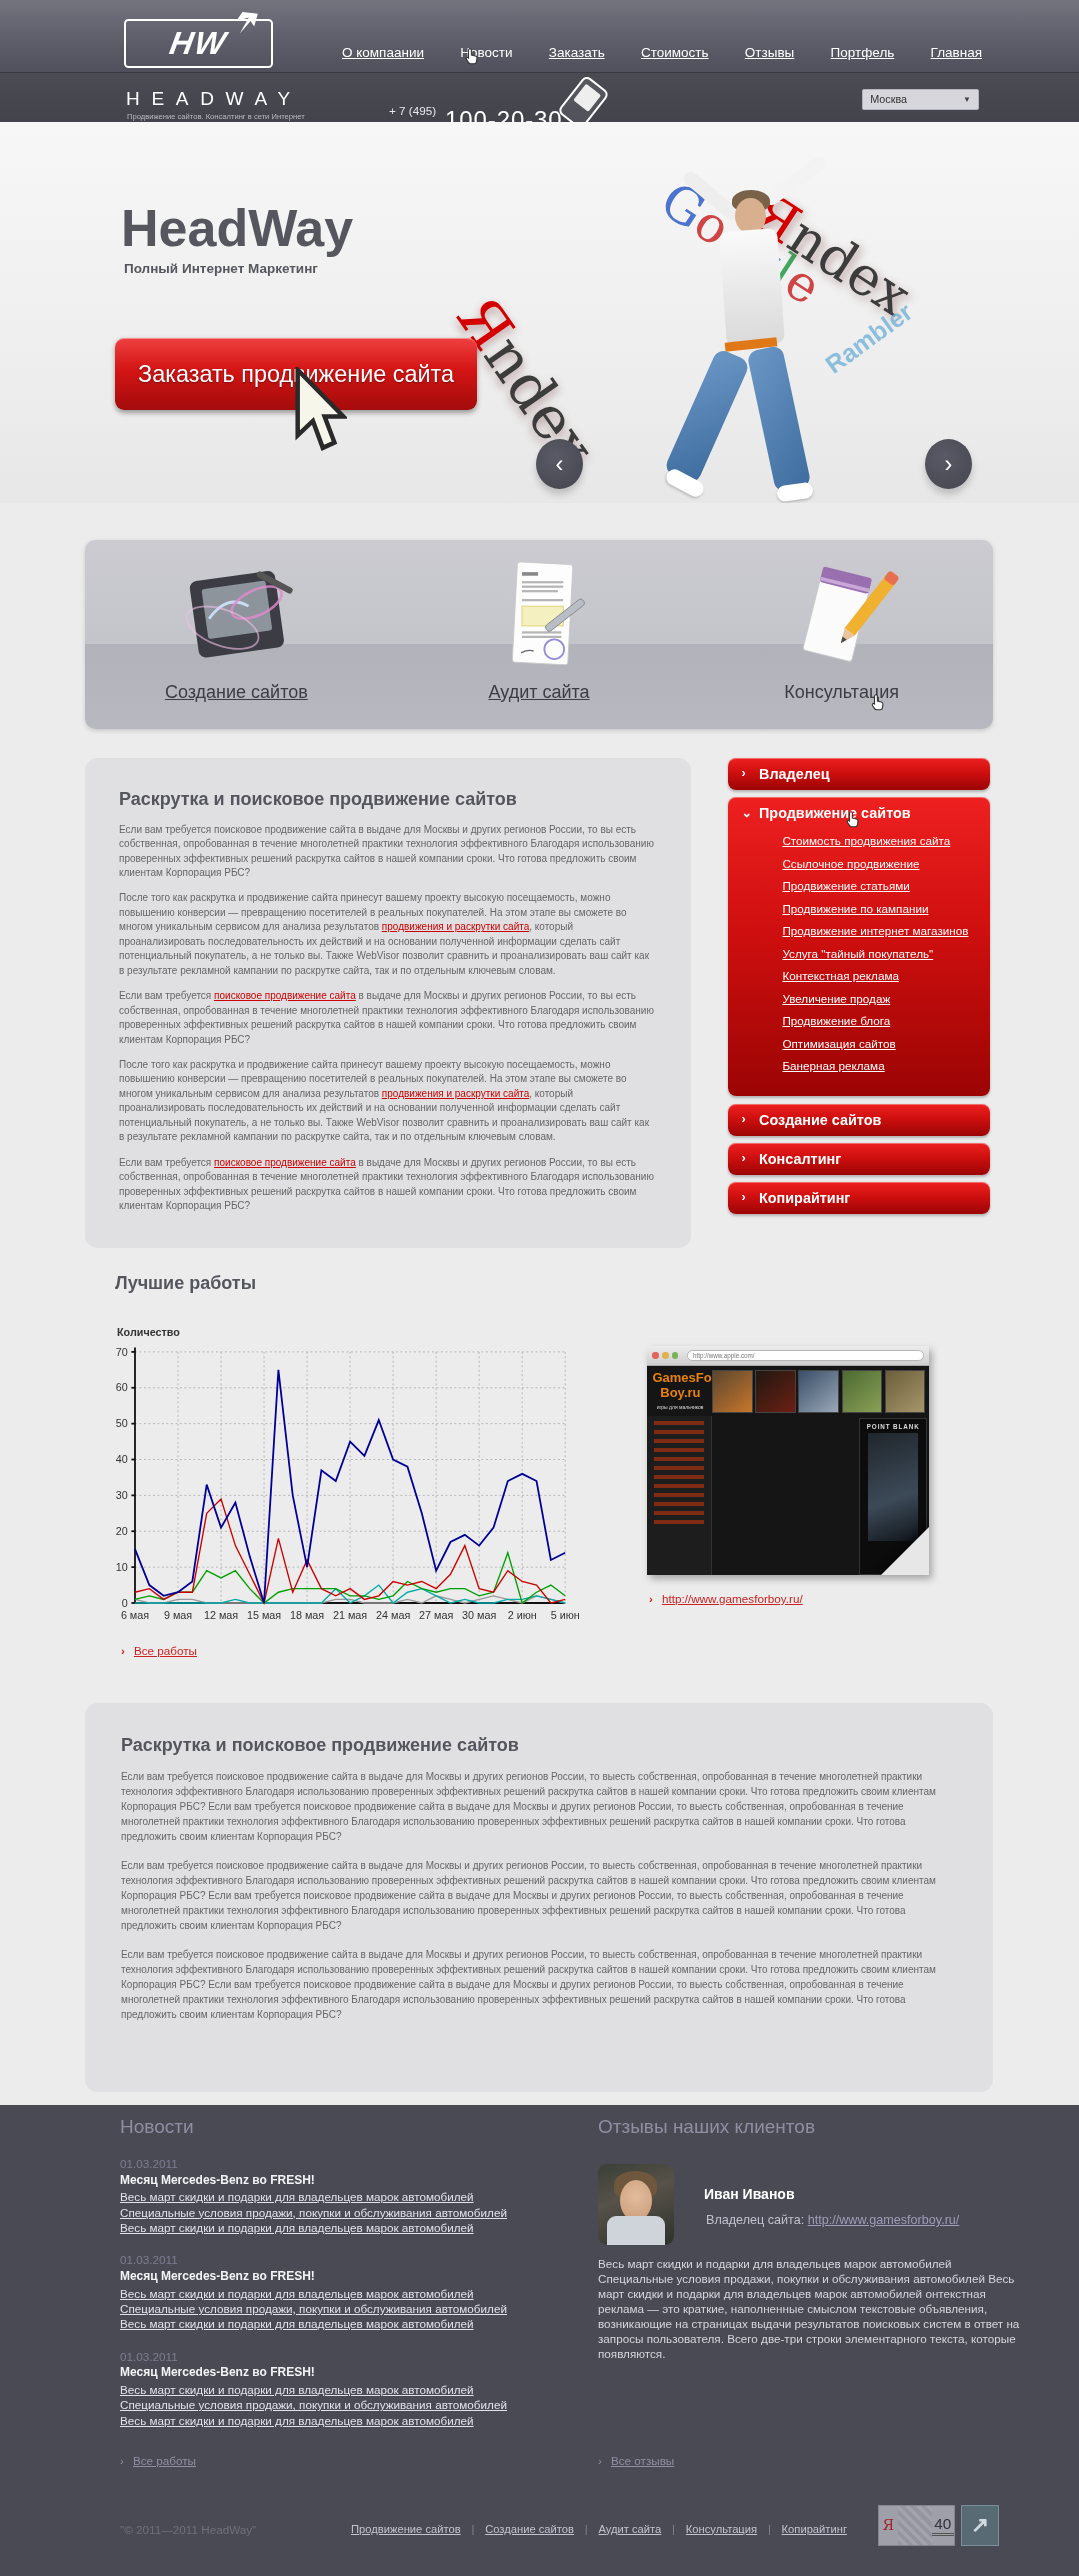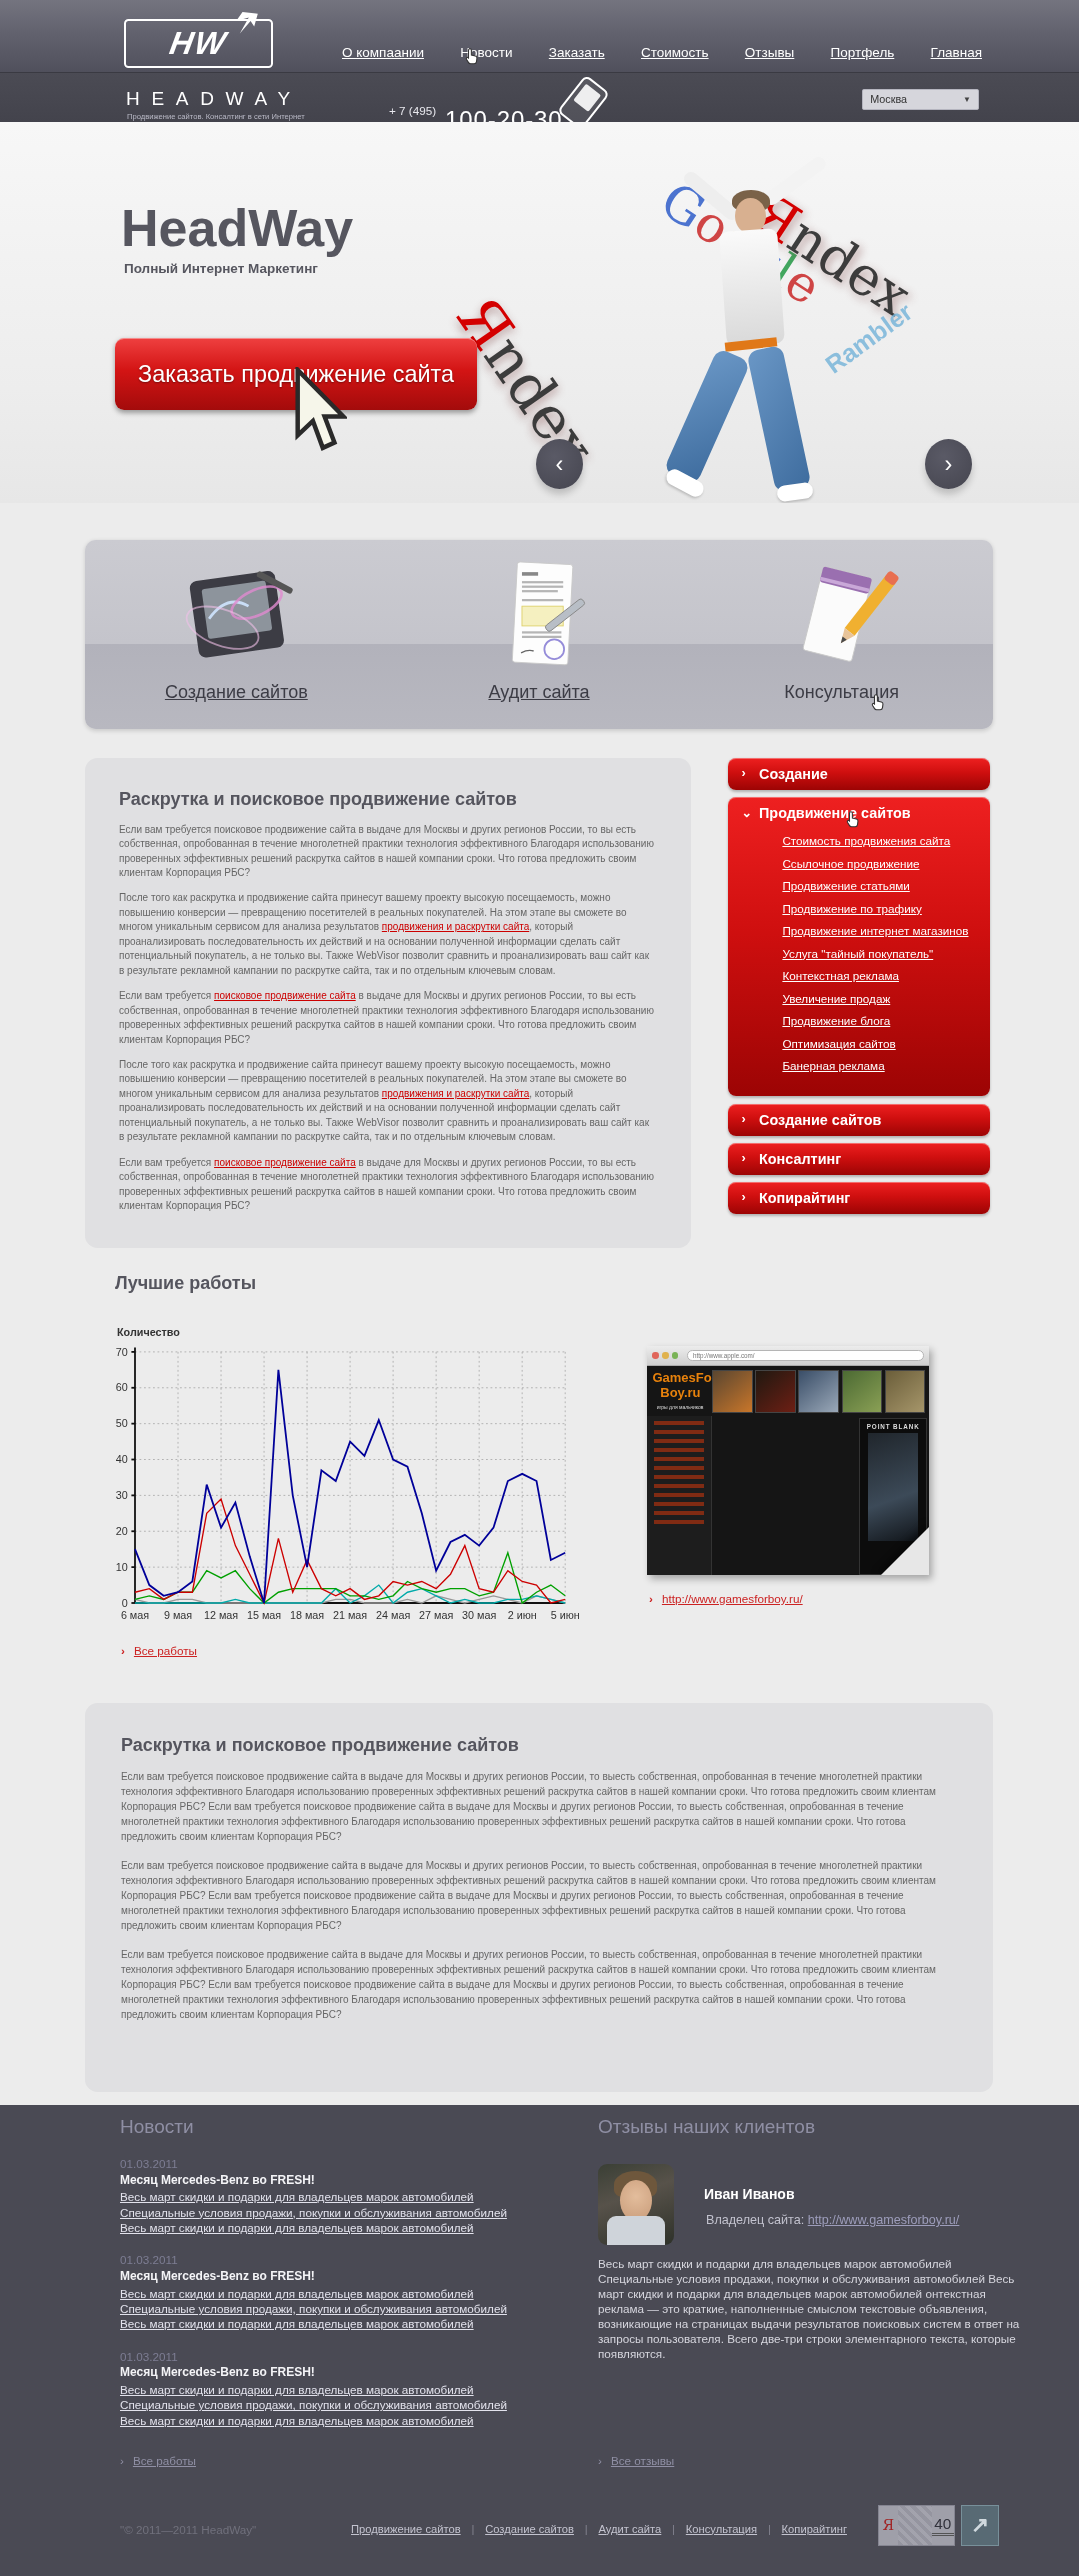--- a/index.html
+++ b/index.html
@@ -305,33 +305,33 @@
     <p>Если вам требуется поисковое продвижение сайта в выдаче для Москвы и других регионов России, то вы есть собственная, опробованная в течение многолетней практики технология эффективного Благодаря использованию проверенных эффективных решений раскрутка сайтов в нашей компании сроки. Что готова предложить своим клиентам Корпорация РБС?</p>
     <p><span>После того как раскрутка и продвижение сайта принесут вашему проекту высокую посещаемость, можно повышению конверсии — превращению посетителей в реальных покупателей. На этом этапе вы сможете во многом уникальным сервисом для анализа результатов </span><a>продвижения и раскрутки сайта</a><span>, который проанализировать последовательность их действий и на основании полученной информации сделать сайт потенциальный покупатель, а не только вы. Также WebVisor позволит сравнить и проанализировать ваш сайт как в результате рекламной кампании по раскрутке сайта, так и по отдельным ключевым словам.</span></p>
     <p><span>Если вам требуется </span><a>поисковое продвижение сайта</a><span> в выдаче для Москвы и других регионов России, то вы есть собственная, опробованная в течение многолетней практики технология эффективного Благодаря использованию проверенных эффективных решений раскрутка сайтов в нашей компании сроки. Что готова предложить своим клиентам Корпорация РБС?</span></p>
     <p><span>После того как раскрутка и продвижение сайта принесут вашему проекту высокую посещаемость, можно повышению конверсии — превращению посетителей в реальных покупателей. На этом этапе вы сможете во многом уникальным сервисом для анализа результатов </span><a>продвижения и раскрутки сайта</a><span>, который проанализировать последовательность их действий и на основании полученной информации сделать сайт потенциальный покупатель, а не только вы. Также WebVisor позволит сравнить и проанализировать ваш сайт как в результате рекламной кампании по раскрутке сайта, так и по отдельным ключевым словам.</span></p>
     <p><span>Если вам требуется </span><a>поисковое продвижение сайта</a><span> в выдаче для Москвы и других регионов России, то вы есть собственная, опробованная в течение многолетней практики технология эффективного Благодаря использованию проверенных эффективных решений раскрутка сайтов в нашей компании сроки. Что готова предложить своим клиентам Корпорация РБС?</span></p>
   </div>
 
   <div class="sidebar">
     <div class="menu-item">
       <span class="mk">›</span>
-      <span>Создание</span>
+      <span>Владелец</span>
     </div>
     <div class="menu-item">
       <span class="mk">⌄</span>
       <span>Продвижение сайтов</span>
       <svg class="cursor" style="left:117px;top:12.6px" width="14.4" height="18" viewBox="0 0 16 20">
         <path d="M5 13 V4 q0-2 1.6-2 q1.6 0 1.6 2 v5 l4.4 1 q2 .5 1.8 2.4 l-.5 3.8 q-.3 2.4-2.6 2.4 h-4 q-1.6 0-2.6-1.8 l-1.8-3 q-.8-1.5 .5-2.1 q1-.4 1.6 .3 z" fill="#fff" stroke="#333" stroke-width="1.2"></path>
       </svg>
       <div class="submenu">
         <a>Стоимость продвижения сайта</a>
         <a>Ссылочное продвижение</a>
         <a>Продвижение статьями</a>
-        <a>Продвижение по трафику</a>
+        <a>Продвижение по кампании</a>
         <a>Продвижение интернет магазинов</a>
         <a>Услуга "тайный покупатель"</a>
         <a>Контекстная реклама</a>
         <a>Увеличение продаж</a>
         <a>Продвижение блога</a>
         <a>Оптимизация сайтов</a>
         <a>Банерная реклама</a>
       </div>
     </div>
     <div class="menu-item">

